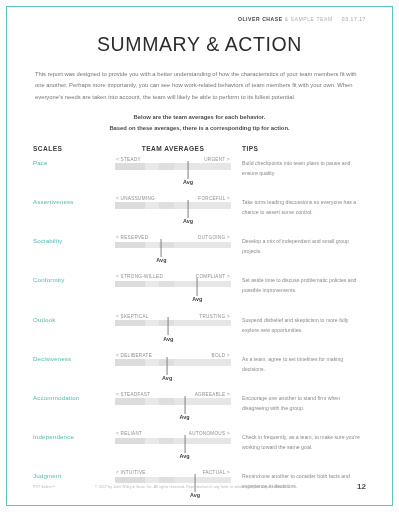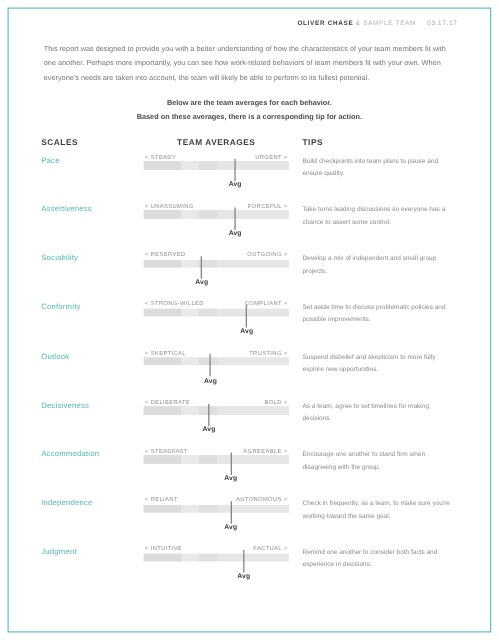--- a/index.html
+++ b/index.html
@@ -187,20 +187,21 @@
 
 <div class="page">
   <div class="frame">
 
     <div class="doc-head">
       <span class="name">OLIVER CHASE</span>
       <span class="sep">&amp; SAMPLE TEAM</span>
       <span class="date">03.17.17</span>
     </div>
 
+    <h1 class="title">SUMMARY &amp; ACTION</h1>
 
     <p class="intro">This report was designed to provide you with a better understanding of how the characteristics of your team members fit with one another. Perhaps more importantly, you can see how work-related behaviors of team members fit with your own. When everyone's needs are taken into account, the team will likely be able to perform to its fullest potential.</p>
 
     <div class="lead">
       <div>Below are the team averages for each behavior.</div>
       <div>Based on these averages, there is a corresponding tip for action.</div>
     </div>
 
     <div class="col-head">
       <div class="c-scales">SCALES</div>
@@ -366,15 +367,20 @@
               <div class="seg s3"></div>
               <div class="seg s4"></div>
               <div class="marker" style="left: 69%;"></div>
               <div class="avg-label" style="left: 69%;">Avg</div>
             </div>
           </div>
           <div class="tip">Remind one another to consider both facts and experience in decisions.</div>
         </div>
       </div>
 
+    <div class="footer">
+      <div class="brand">PXT Select™</div>
+      <div class="copy">© 2017 by John Wiley &amp; Sons, Inc. All rights reserved. Reproduction in any form, in whole or in part, is prohibited.</div>
+      <div class="pageno">12</div>
+    </div>
 
   </div>
 </div>
 
 </body></html>

